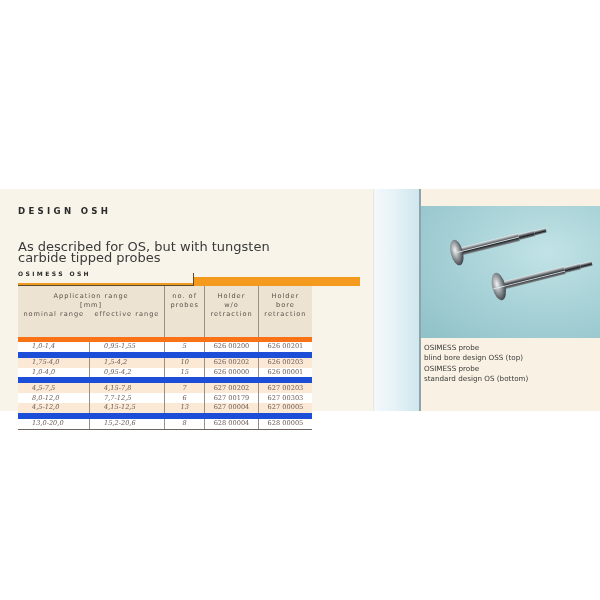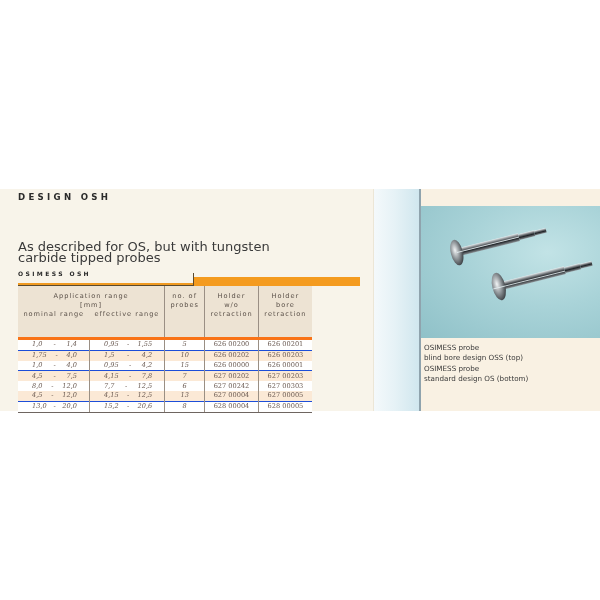--- a/index.html
+++ b/index.html
@@ -7,39 +7,39 @@
   .page { position:absolute; left:0; top:189px; width:600px; height:222px; }
   .left-panel { position:absolute; left:0; top:0; width:373px; height:222px; background:#f8f4ea; }
   .blue-strip { position:absolute; left:373px; top:0; width:46px; height:222px;
     background:linear-gradient(90deg,#f4f9fb 0%,#e6f2f6 45%,#cfe6ee 100%); border-left:1px solid #ece6d6; }
   .right-panel { position:absolute; left:419px; top:0; width:181px; height:222px; background:#f9f1e3; border-left:2px solid #8fa3ad; }
   .photo { position:absolute; left:0; top:17px; width:181px; height:132px;
     background:radial-gradient(ellipse at 70% 35%, #c2e3e6 0%, #a9d3d8 45%, #8fc1c8 100%); overflow:hidden; }
   .caption { position:absolute; left:3px; top:154px; font-family:"DejaVu Sans", sans-serif; font-size:7.2px; line-height:10.4px; color:#3a3a3a; }
   .caption div { white-space:nowrap; }
 
-  .title { position:absolute; left:18px; top:2px; font-family:"DejaVu Sans", sans-serif; font-weight:bold; font-size:8.6px; letter-spacing:3.3px; line-height:12px; color:#2b2b2b; }
+  .title { position:absolute; left:18px; top:16px; font-family:"DejaVu Sans", sans-serif; font-weight:bold; font-size:8.6px; letter-spacing:3.3px; line-height:12px; color:#2b2b2b; }
   .desc { position:absolute; left:18px; top:52px; font-size:13px; line-height:11px; color:#3a3a3a; }
   .sub-label { position:absolute; left:18px; top:81px; font-weight:bold; font-size:6px; letter-spacing:2.4px; color:#2b2b2b; }
   .bar-left { position:absolute; left:18px; top:94px; width:176px; height:2px; background:#f09a22; border-bottom:1px solid #5a4a2e; }
   .bar-tick { position:absolute; left:193px; top:84px; width:1px; height:12px; background:#5a4a2e; }
   .bar-right { position:absolute; left:194px; top:88px; width:166px; height:9px; background:#f49b1f; }
 
   table.data { position:absolute; left:18px; top:97px; width:294px; border-collapse:collapse; font-size:6.6px; color:#555; }
   table.data th { background:#ede3d3; font-family:"DejaVu Sans", sans-serif; font-weight:normal; letter-spacing:1px; color:#5a5048; text-align:center; padding:0; line-height:9px; vertical-align:bottom; }
   table.data td { font-family:"DejaVu Serif", serif; font-style:italic; text-align:center; height:9.8px; padding:0; line-height:9px; color:#6a5a52; }
   table.data td.num { font-style:normal; }
   .vl { border-left:1px solid #9a8f84; }
   tr.odd td { background:#ffffff; }
   tr.even td { background:#fbe9d6; }
-  tr.grp td { border-top:1px solid #1d4ed8; }
+  tr.grp td { border-top:6px solid #1d4ed8; }
   tr.last td { border-bottom:1px solid #6e6560; }
   tr.hdr-top th { padding-top:6px; }
-  tr.hdr-bot th { padding-bottom:18px; border-bottom:3px solid #f97316; }
-  .rng { display:flex; justify-content:space-between; padding:0 12px 0 14px; }
+  tr.hdr-bot th { padding-bottom:18px; border-bottom:5px solid #f97316; }
+  .rng { display:flex; justify-content:flex-start; padding:0 12px 0 14px; }
   .rng span { display:inline-block; }
 </style>
 </head>
 <body>
 
 <div class="page">
   <div class="left-panel">
     <div class="title">
       <div>DESIGN OSH</div>
     </div>
@@ -167,21 +167,21 @@
               </div>
             </td>
           <td class="vl">
               <div class="rng">
                 <span>7,7</span>
                 <span>-</span>
                 <span>12,5</span>
               </div>
             </td>
           <td class="vl">6</td>
-          <td class="vl num">627 00242</td>
+          <td class="vl num">627 00179</td>
           <td class="vl num">627 00303</td>
         </tr>
         <tr class="even">
           <td>
               <div class="rng">
                 <span>4,5</span>
                 <span>-</span>
                 <span>12,0</span>
               </div>
             </td>

